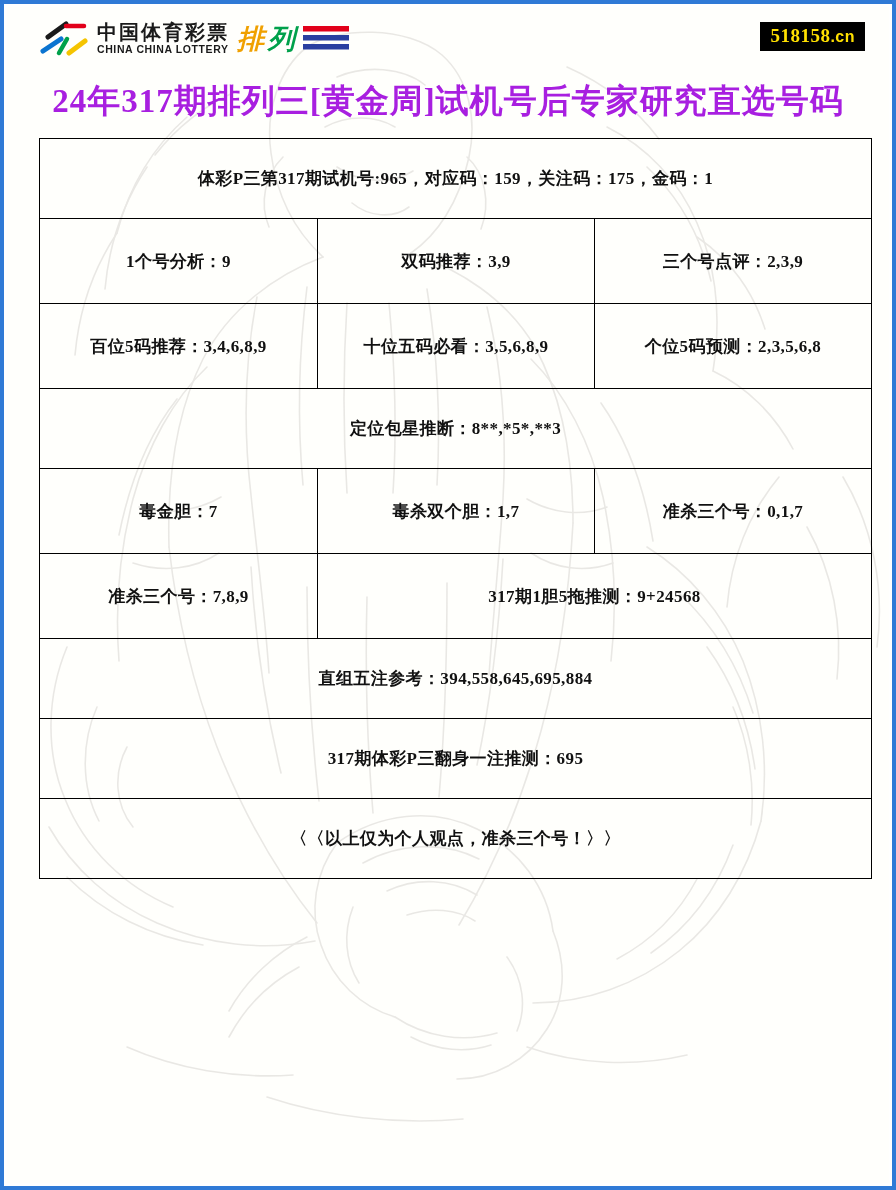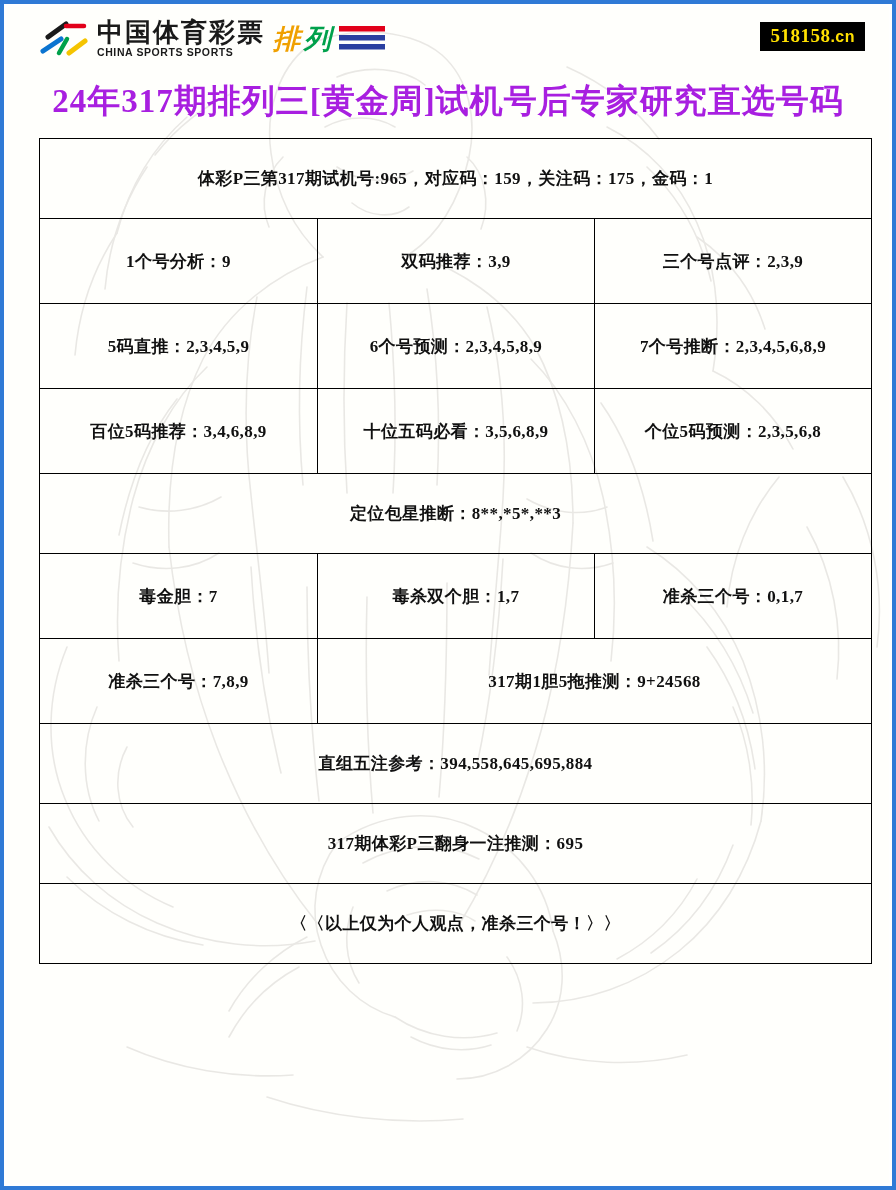--- a/index.html
+++ b/index.html
@@ -62,21 +62,21 @@
   }
   #logo-mark { width: 52px; height: 42px; margin-right: 6px; }
   #logo-cn-wrap {
     display: flex;
     flex-direction: column;
     justify-content: center;
     line-height: 1;
   }
   #logo-cn {
     font-family: "Liberation Sans", "DejaVu Sans", sans-serif;
-    font-size: 26px;
+    font-size: 20px;
     font-weight: bold;
     letter-spacing: 2px;
     color: #1a1a1a;
   }
   #logo-en {
     font-family: "Liberation Sans", "DejaVu Sans", sans-serif;
     font-size: 10.5px;
     font-weight: bold;
     letter-spacing: 0.6px;
     color: #1a1a1a;
@@ -248,21 +248,21 @@
             <line x1="9" y1="20" x2="27" y2="7" stroke="#1a1a1a" stroke-width="5"></line>
             <line x1="27" y1="9" x2="45" y2="9" stroke="#e2001a" stroke-width="4.5"></line>
             <line x1="4" y1="34" x2="22" y2="22" stroke="#0b74d0" stroke-width="5"></line>
             <line x1="20" y1="36" x2="28" y2="22" stroke="#00a14b" stroke-width="4.5"></line>
             <line x1="30" y1="36" x2="46" y2="24" stroke="#f5c400" stroke-width="5"></line>
           </g>
         </svg>
 
         <div id="logo-cn-wrap">
           <div id="logo-cn">中国体育彩票</div>
-          <div id="logo-en">CHINA SPORTS SPORTS</div>
+          <div id="logo-en">CHINA CHINA LOTTERY</div>
         </div>
 
         <svg id="logo-game" width="120" height="40" viewBox="0 0 120 40">
           <g font-family="'Liberation Sans','DejaVu Sans',sans-serif" font-size="27" font-weight="bold" font-style="italic">
             <text x="0" y="30" fill="#f0a000">排</text>
             <text x="31" y="30" fill="#00a14b">列</text>
           </g>
           <g>
             <rect x="66" y="8" width="46" height="5.5" fill="#e2001a"></rect>
             <rect x="66" y="17" width="46" height="5.5" fill="#2a3fa0"></rect>
@@ -288,25 +288,20 @@
         <tbody id="tbody">
             <tr class="r-h">
               <td colspan="3" class="wide">体彩P三第317期试机号:965，对应码：159，关注码：175，金码：1</td>
             </tr>
             <tr class="r-n">
               <td>1个号分析：9</td>
               <td>双码推荐：3,9</td>
               <td>三个号点评：2,3,9</td>
             </tr>
             <tr class="r-n">
-              <td>5码直推：2,3,4,5,9</td>
-              <td>6个号预测：2,3,4,5,8,9</td>
-              <td>7个号推断：2,3,4,5,6,8,9</td>
-            </tr>
-            <tr class="r-n">
               <td>百位5码推荐：3,4,6,8,9</td>
               <td>十位五码必看：3,5,6,8,9</td>
               <td>个位5码预测：2,3,5,6,8</td>
             </tr>
             <tr class="r-h">
               <td colspan="3" class="wide">定位包星推断：8**,*5*,**3</td>
             </tr>
             <tr class="r-n">
               <td>毒金胆：7</td>
               <td>毒杀双个胆：1,7</td>

